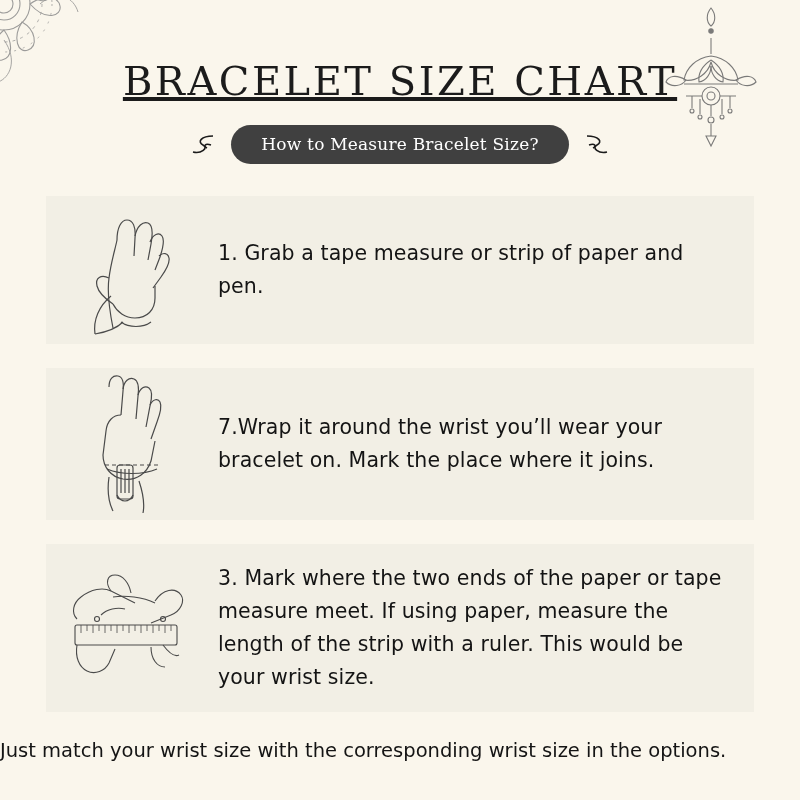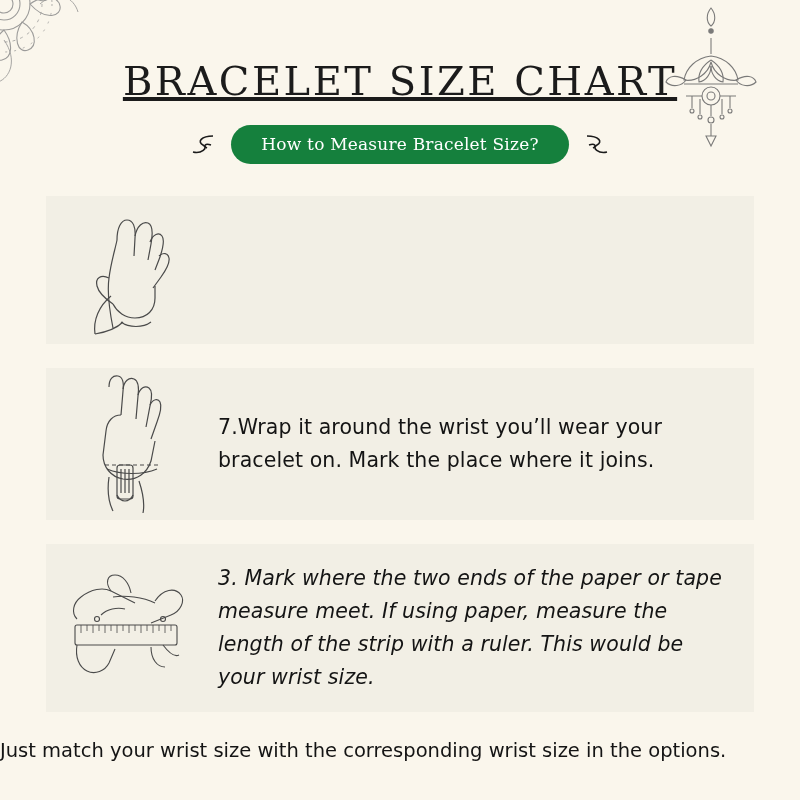--- a/index.html
+++ b/index.html
@@ -57,21 +57,21 @@
     position: absolute;
     top: 125px;
     left: 0;
     width: 100%;
     display: flex;
     align-items: center;
     justify-content: center;
     gap: 14px;
   }
   .pill {
-    background: #15803d;
+    background: #404040;
     color: #ffffff;
     border-radius: 22px;
     padding: 9px 30px 10px 30px;
     font-family: "DejaVu Serif", serif;
     font-size: 17px;
     letter-spacing: 0.2px;
     white-space: nowrap;
   }
   .flourish {
     width: 26px;
@@ -105,21 +105,21 @@
     display: flex;
     align-items: center;
     padding: 10px 28px 10px 12px;
     font-size: 20.5px;
     line-height: 1.62;
     color: #141414;
     letter-spacing: 0.1px;
   }
   .step-1 { min-height: 148px; }
   .step-2 { min-height: 152px; }
-  .step-3 { min-height: 168px; font-style: italic; }
+  .step-3 { min-height: 168px; }
 
   
   .footer {
     position: absolute;
     bottom: 38px;
     left: 0;
     width: 100%;
     font-size: 19.5px;
     color: #141414;
   }
@@ -211,20 +211,21 @@
         <path d="M84 36 C86 26 92 21 97 23 C102 25 102 33 100 44 L97 60"></path>
         <path d="M99 42 C102 34 108 32 111 36 C114 40 112 48 109 57 L104 70"></path>
         <path d="M108 56 C112 52 117 53 118 58 C119 63 115 70 110 77 L102 88"></path>
         <path d="M58 78 C50 74 44 78 46 86 C48 94 56 100 62 104"></path>
         <path d="M62 104 C66 112 74 118 84 118 C96 118 104 110 104 98 L104 86"></path>
         <path d="M70 122 C78 128 92 128 100 122"></path>
         <path d="M60 96 C48 106 42 120 44 134"></path>
         <path d="M44 134 C56 132 66 128 72 122"></path>
       </svg>
     </div>
+    <div class="step-text">1. Grab a tape measure or strip of paper and pen.</div>
   </div>
 
   <div class="step step-2">
     <div class="step-img">
       <svg viewBox="0 0 150 150" width="150" height="150" fill="none" stroke="#4a4a4a" stroke-width="1.2">
         <path d="M58 18 C58 10 62 6 67 7 C72 8 73 14 72 22 L70 46"></path>
         <path d="M72 20 C73 12 78 8 83 10 C88 12 88 19 87 27 L85 50"></path>
         <path d="M87 26 C89 19 94 16 98 19 C102 22 101 29 99 37 L95 58"></path>
         <path d="M99 36 C102 30 107 29 109 33 C111 37 109 45 106 53 L100 70"></path>
         <path d="M70 46 C62 46 56 52 55 62 L52 86"></path>

